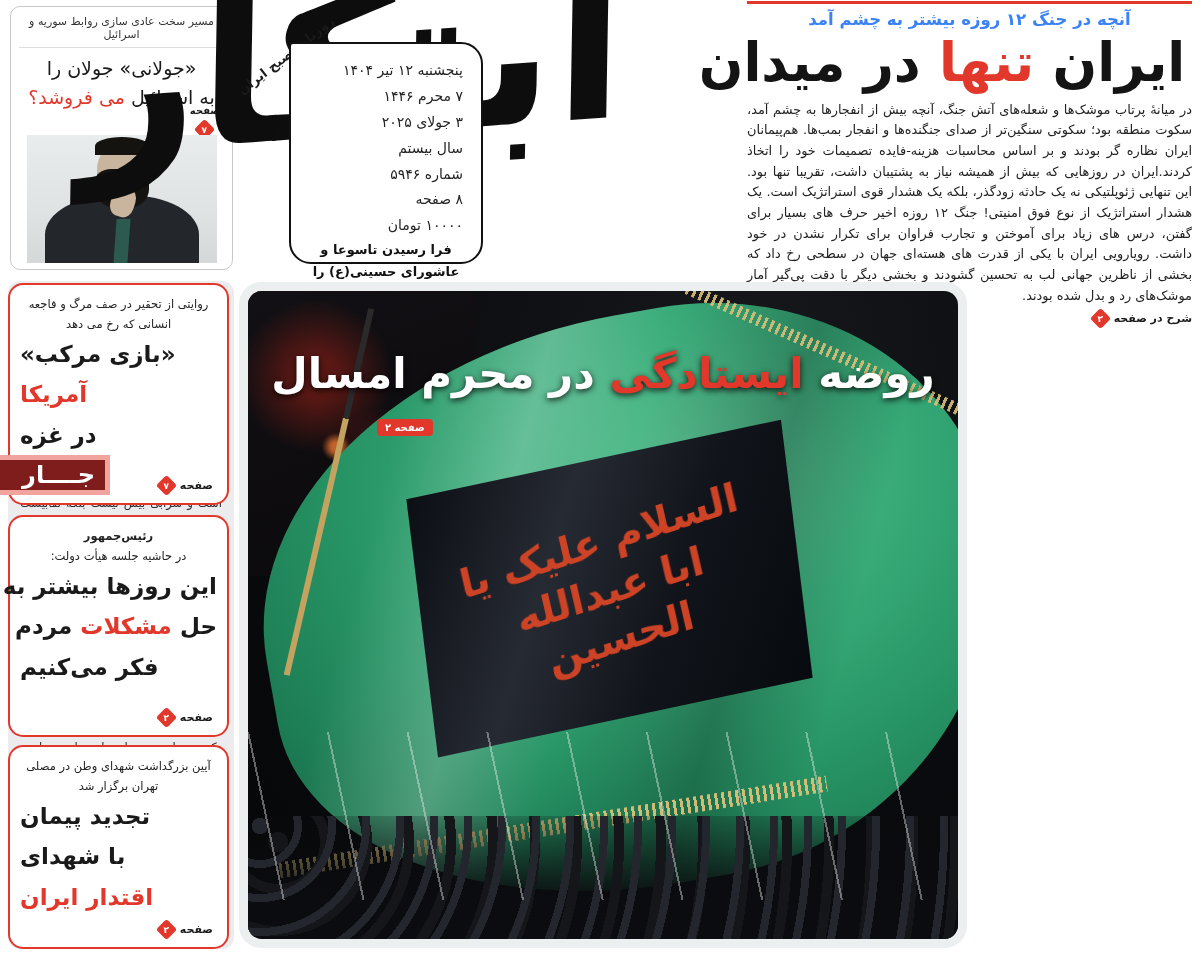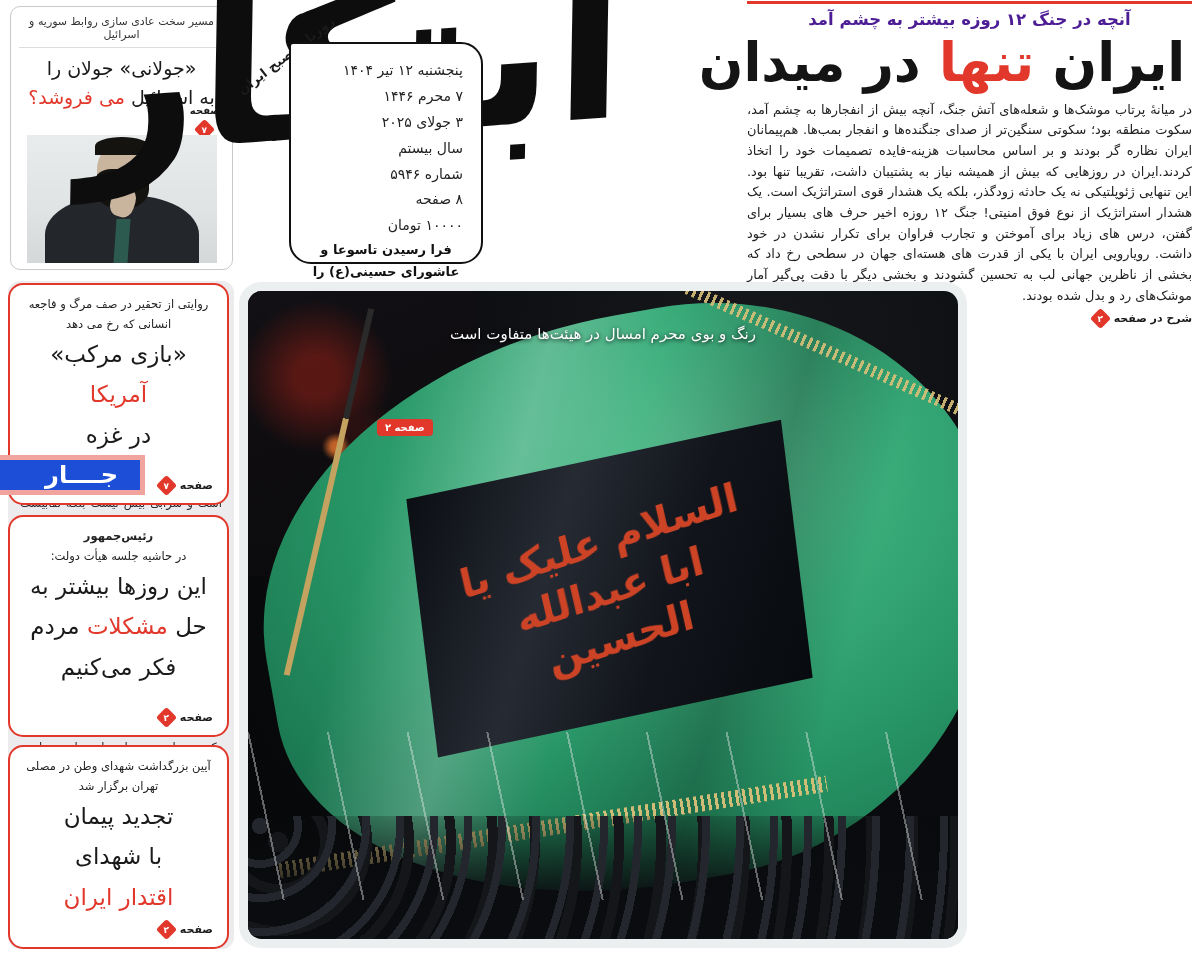--- a/index.html
+++ b/index.html
@@ -63,21 +63,21 @@
   }
   .datebox .dl { font-size:14px; color:#222; line-height:1.85; text-align:right; }
   .condolence {
     margin-top:auto; text-align:center; font-weight:bold; font-size:13px; line-height:1.7; color:#111;
     padding-bottom:4px;
   }
 
   
   .lead { position:absolute; right:8px; top:0; width:445px; height:276px; }
   .lead-rule { position:absolute; top:1px; right:0; left:0; height:3px; background:#e2372b; }
-  .lead-kicker { margin-top:10px; text-align:center; font-weight:bold; font-size:16.5px; color:#4c1d95; }
+  .lead-kicker { margin-top:10px; text-align:center; font-weight:bold; font-size:16.5px; color:#3b82f6; }
   .lead-head {
     text-align:center; font-weight:bold; font-size:54px; letter-spacing:-2px;
     white-space:nowrap; margin-top:2px; transform:scaleX(0.97); line-height:1.2; color:#141414;
   }
   .lead-body {
     font-size:12.9px; line-height:1.6; text-align:justify; color:#222; margin-top:4px;
   }
   .lead-more { margin-top:5px; }
 
   
@@ -194,30 +194,30 @@
     font-size:10px; font-weight:bold; padding:3px 8px; border-radius:4px;
   }
 
   
   .side-box {
     position:absolute; left:8px; width:221px; background:#fff;
     border:2px solid #e2372b; border-radius:15px; padding:10px 10px 12px;
   }
   .sb-kicker { text-align:center; font-size:11.5px; color:#222; line-height:1.7; }
   .sb-kicker .b { font-weight:bold; }
-  .sb-head { text-align:center; font-weight:normal; font-size:23px; line-height:1.75; letter-spacing:-0.5px; white-space:nowrap; }
+  .sb-head { text-align:left; font-weight:bold; font-size:23px; line-height:1.75; letter-spacing:-0.5px; white-space:nowrap; }
   .sb-page { position:absolute; bottom:10px; right:14px; }
   .box1 { top:283px; height:222px; }
   .box2 { top:515px; height:222px; }
   .box3 { top:745px; height:204px; }
 
   .jar-banner {
-    position:absolute; left:0; top:455px; width:145px; height:40px;
-    background:#1d4ed8; border:5px solid #f0a49d; border-left:none;
-    display:flex; align-items:center; padding-right:22px; overflow:hidden;
+    position:absolute; left:0; top:455px; width:110px; height:40px;
+    background:#7f1d1d; border:5px solid #f0a49d; border-left:none;
+    display:flex; align-items:center; padding-right:10px; overflow:hidden;
   }
   .jar-banner span { color:#fff; font-weight:bold; font-size:24px; white-space:nowrap; }
 </style>
 </head>
 <body>
 
 <div class="page">
 
   <div class="tl-box">
     <div class="tl-kicker">مسیر سخت عادی سازی روابط سوریه و اسرائیل</div>
@@ -301,21 +301,23 @@
       <div class="ph-lights"></div>
       <div class="ph-flag"></div>
       <div class="ph-fringe"></div>
       <div class="ph-fringe2"></div>
       <div class="ph-pole"></div>
       <div class="ph-panel">
         <span>السلام علیک یا ابا عبدالله الحسین</span>
       </div>
       <div class="ph-crowd"></div>
       <div class="ph-sticks"></div>
-      <div class="ph-kicker">رنگ و بوی محرم امسال در هیئت‌ها متفاوت است</div>
+      <div class="ph-head">
+        <span>روضه </span><span class="red">ایستادگی</span><span> در محرم امسال</span>
+      </div>
       <div class="ph-page">صفحه ۲</div>
     </div>
   </div>
 
   <div class="side-box box1">
     <div class="sb-kicker">روایتی از تحقیر در صف مرگ و فاجعه انسانی که رخ می دهد</div>
     <div class="sb-head">
       <span>«بازی مرکب»</span><br>
       <span class="red">آمریکا</span><br>
       <span>در غزه</span>

